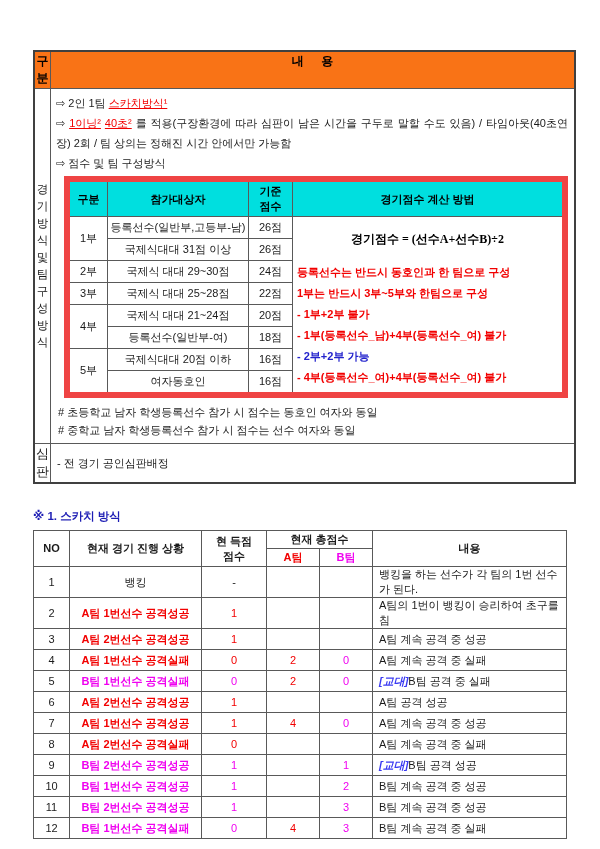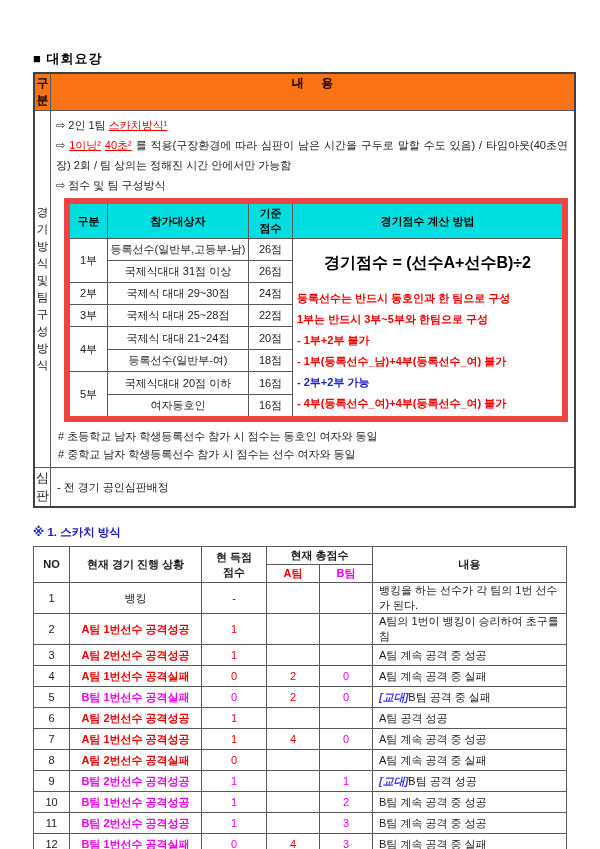--- a/index.html
+++ b/index.html
@@ -20,29 +20,29 @@
   .redlink{color:#f20000;text-decoration:underline;cursor:pointer;}
 
   .score-tbl{width:504px;margin:3px 0 5px 8px;border:6px solid #ef4444;}
   .score-tbl td,.score-tbl th{border:1px solid #595959;text-align:center;vertical-align:middle;font-size:11px;}
   .score-tbl th{background:#00dfdf;font-weight:bold;line-height:15px;padding:2px 0;}
   .st-div{width:37px;}
   .st-target{width:140px;}
   .st-pts{width:43px;}
   .score-tbl td{height:19px;}
   .calc-cell{vertical-align:top !important;text-align:left !important;padding:2px 4px;}
-  .formula{font-weight:bold;text-align:center;margin:12px 0 14px 0;font-size:16px;color:#000;}
+  .formula{font-weight:bold;text-align:center;margin:12px 0 14px 0;font-size:12px;color:#000;font-family:Liberation Serif, serif;}
   .rule{font-weight:bold;line-height:21px;font-size:11px;}
   .rule-red{color:#f20000;}
   .rule-blue{color:#2222cc;}
   .note-line{line-height:18px;margin-left:2px;}
   .referee-cell{vertical-align:middle !important;text-align:center;height:23px;font-size:13px;}
   .referee-content{vertical-align:middle !important;padding:2px 6px;height:23px;}
 
-  .section{margin-top:16px;}
+  .section{margin-top:24px;}
   .sec-label{color:#1d1db4;font-weight:bold;font-size:11.5px;line-height:17px;}
   .sec-body{line-height:17px;text-align:justify;margin-top:1px;}
 
   .prog-tbl{width:534px;margin-top:5px;border:1.5px solid #404040;}
   .prog-tbl td,.prog-tbl th{border:1px solid #595959;text-align:center;vertical-align:middle;font-size:11px;}
   .prog-tbl th{font-weight:bold;background:#fff;line-height:15px;padding:1px 0;}
   .pt-no{width:35px;}
   .pt-status{width:131px;}
   .pt-score{width:64px;}
   .pt-a{width:52px;}
@@ -54,21 +54,20 @@
   tr.ta .status,tr.ta .score{color:#f20000;font-weight:bold;}
   tr.tb .status,tr.tb .score{color:#f000f0;font-weight:bold;}
   tr.ta .score,tr.tb .score{font-weight:normal;}
   .swap{color:#3a3af2;font-weight:bold;font-style:italic;}
 </style>
 </head>
 <body>
 
 <div class="page">
 
-  <div class="doc-title">■ 대회요강</div>
 
   <table class="main-tbl">
     <tbody>
       <tr>
         <th class="cat-col wide-sp">구 분</th>
         <th class="wide-sp">내 용</th>
       </tr>
       <tr>
         <td class="cat-col label-cell">
           <div>경기방식</div>

